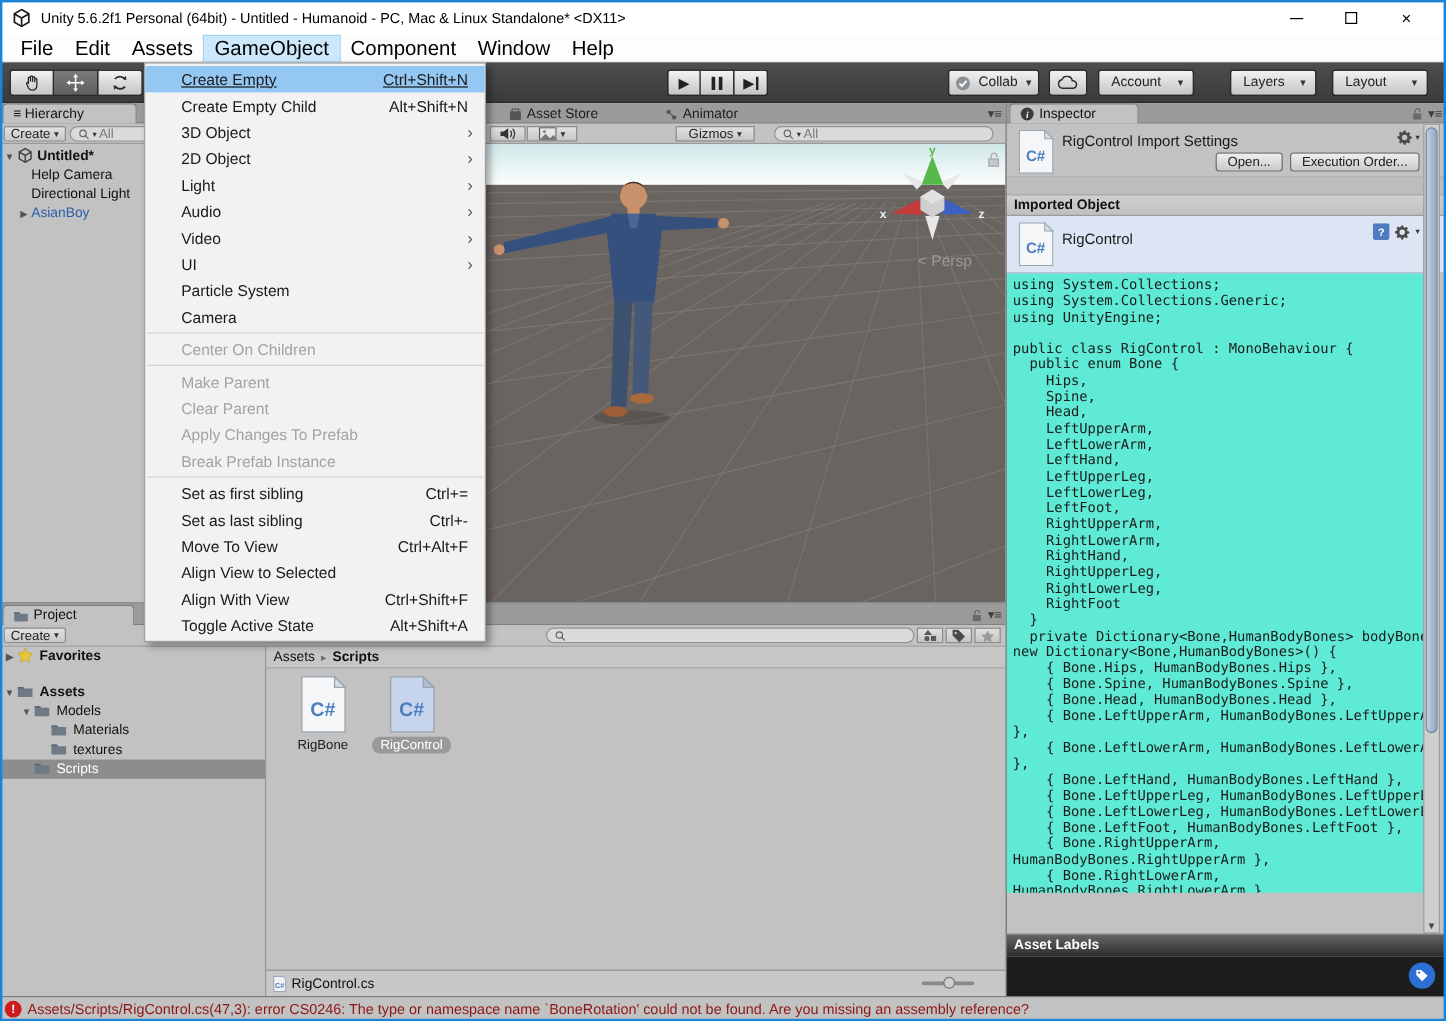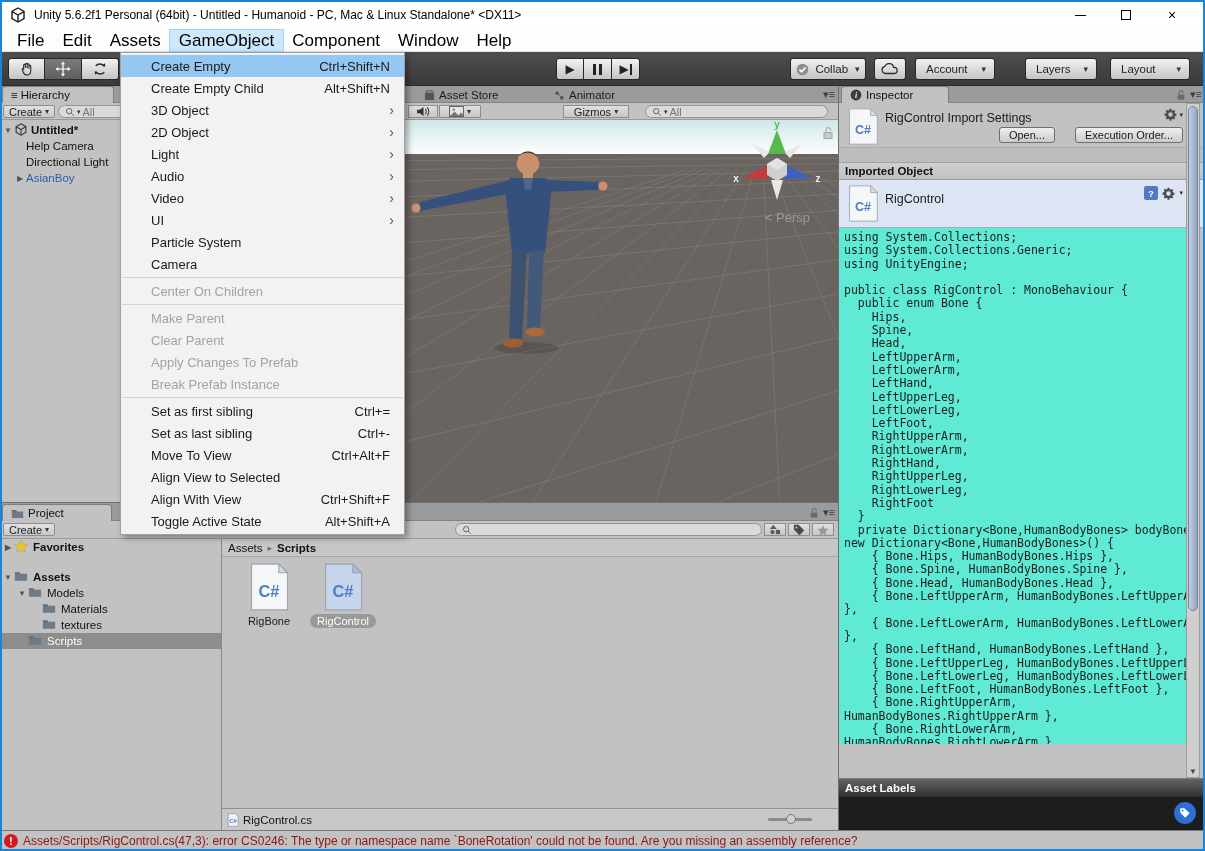--- a/index.html
+++ b/index.html
@@ -95,21 +95,21 @@
   .zoom-thumb { position:absolute; left:18px; top:-4px; width:10px; height:10px; border-radius:50%; background:#cfcfcf; border:1px solid #777; }
 
   
   #inspector { position:absolute; left:838px; top:86px; width:367px; height:744px; background:#c2c2c2; border-left:1px solid #6e6e6e; }
   .insp-header { position:absolute; left:0; top:17px; width:100%; height:45px; background:#c2c2c2; border-bottom:1px solid #adadad; }
   .insp-strip { position:absolute; left:0; top:62px; width:100%; height:15px; background:#bdbdbd; border-bottom:1px solid #a2a2a2; }
   .insp-section { position:absolute; left:0; top:77px; width:100%; height:17px; background:linear-gradient(#d0d0d0,#c0c0c0); border-bottom:1px solid #9b9b9b; font-weight:bold; font-size:11.5px; display:flex; align-items:center; padding-left:6px; }
   .insp-obj { position:absolute; left:0; top:94px; width:100%; height:48px; background:#dde4f3; border-bottom:1px solid #a8b0c0; }
   .big-icon { position:absolute; left:7px; top:5px; }
   .insp-title { position:absolute; left:46px; top:8px; font-size:12.5px; color:#1a1a1a; }
-  .insp-btns { position:absolute; right:22px; top:24px; display:flex; gap:20px;padding-left:16px; }
+  .insp-btns { position:absolute; right:22px; top:24px; display:flex; gap:6px;padding-left:16px; }
   .insp-btn { background:linear-gradient(#efefef,#cacaca); border:1px solid #6f6f6f; border-radius:3px; font-size:11px; padding:1px 9px; color:#1a1a1a; }
   .gear-wrap { position:absolute; right:22px; top:5px; display:flex; align-items:center; gap:2px; }
   .obj-icons { position:absolute; right:22px; top:6px; display:flex; align-items:center; gap:4px; }
   .code { position:absolute; left:0; top:142px; right:18px; height:516px; background:#5eead4; font-size:11.5px; line-height:13.3px; color:#1c1c1c; white-space:pre; padding:3px 0 0 5px; overflow:hidden; }
   .labels-header { position:absolute; left:0; top:692px; width:100%; height:19px; background:linear-gradient(#646464,#2e2e2e); border-top:1px solid #7c7c7c; color:#fff; font-weight:bold; font-size:11.5px; display:flex; align-items:center; padding-left:6px; }
   .labels-body { position:absolute; left:0; top:711px; width:100%; height:33px; background:#1d1d1d; }
   .tag-circle { position:absolute; right:9px; top:5px; width:22px; height:22px; border-radius:50%; background:#2e6fd4; display:flex; align-items:center; justify-content:center; }
   .insp-scroll { position:absolute; right:5px; top:17px; width:14px; height:675px; background:#cfcfcf; border:1px solid #9c9c9c; }
   .insp-thumb { position:absolute; left:1px; top:2px; width:10px; height:505px; border-radius:6px; background:linear-gradient(90deg,#c3cfdf,#90a5c4); border:1px solid #72849f; }
   .scroll-down { position:absolute; left:0; bottom:1px; width:100%; text-align:center; font-size:8px; color:#444; }
@@ -118,21 +118,21 @@
   .statusbar { position:absolute; left:0; top:830px; width:100%; height:21px; background:#c2c2c2; border-top:1px solid #7a7a7a; display:flex; align-items:center; padding-left:4px; gap:5px; }
   .err-icon { width:14px; height:14px; border-radius:50%; background:#cf1d1d; color:#fff; font-size:10px; font-weight:bold; display:flex; align-items:center; justify-content:center; flex:none; }
   .err-text { font-size:12px; color:#8e1616; white-space:nowrap; }
 
   
   #gameobject-menu { position:absolute; left:120px; top:52px; width:285px; background:#f2f2f2; border:1px solid #a0a0a0; box-shadow:3px 3px 6px rgba(0,0,0,.35); z-index:100; padding:2px 0; }
   .mi { height:22px; display:flex; align-items:center; padding:0 10px 0 30px; font-size:13px; color:#1a1a1a; }
   .mi .mi-l { flex:1; }
   .mi .mi-s { color:#1a1a1a; margin-right:4px; }
   .mi .mi-a { color:#555; font-size:14px; }
-  .mi.hl { background:#94c8f3; }
+  .mi.hl { background:#94c8f3;text-decoration:underline; }
   .mi.dis, .mi.dis .mi-s { color:#a3a3a3; }
   .menu-sep { height:1px; background:#d4d4d4; margin:2px 1px; }
 
   svg { display:block; }
 </style>
 </head>
 <body>
 
 <div id="window">
 

